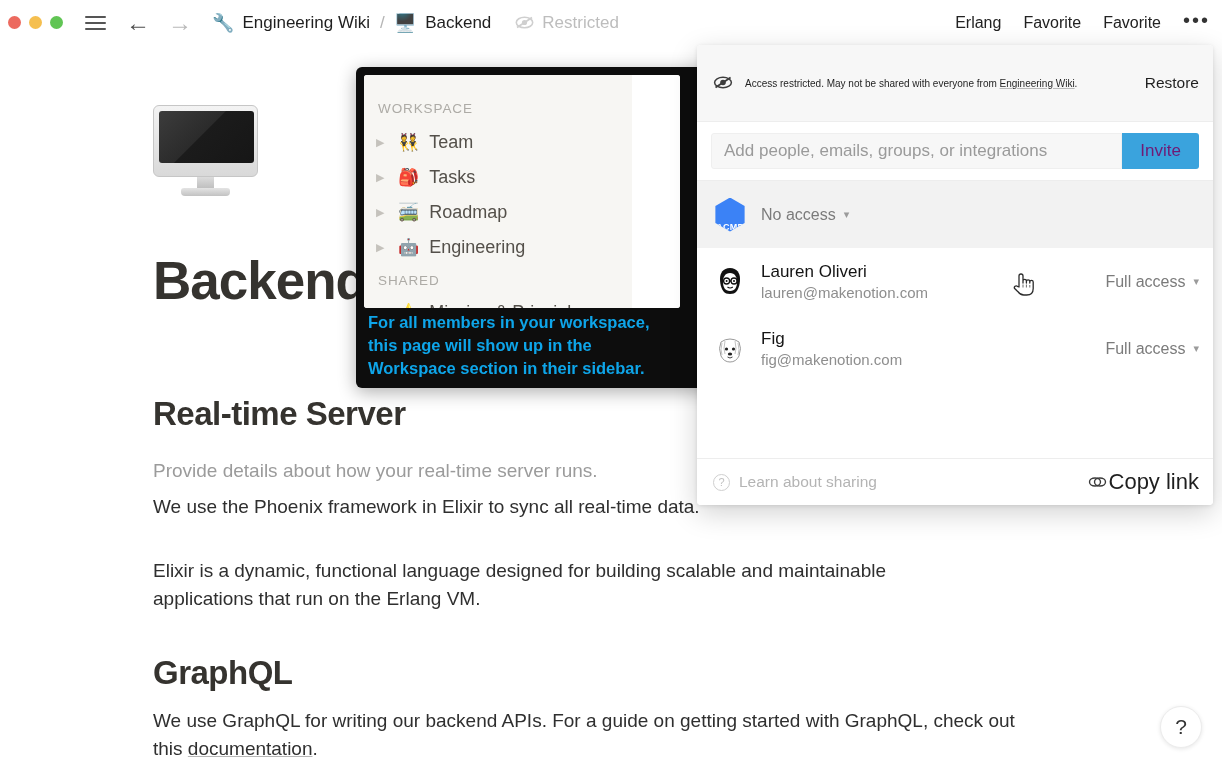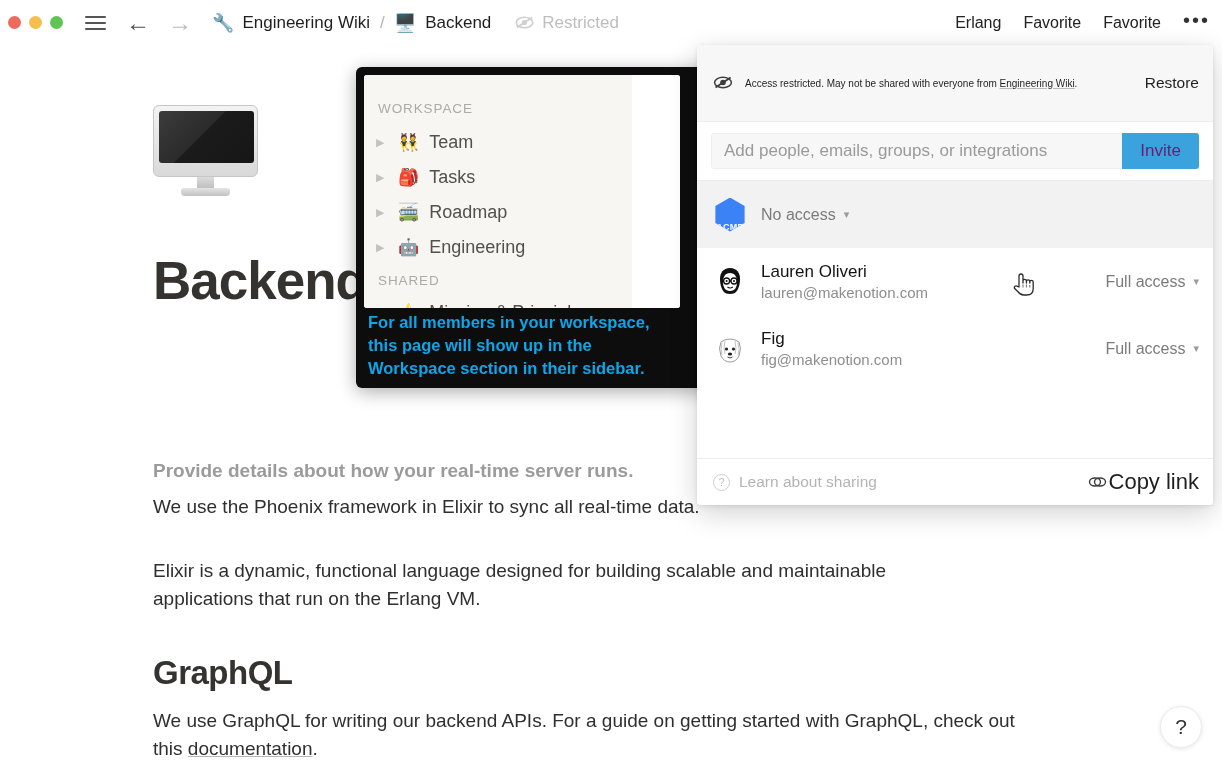--- a/index.html
+++ b/index.html
@@ -72,21 +72,21 @@
   .page-title {
     position:absolute; left: 153px; top: 205px;
     font-size: 53px; font-weight: bold; color:#35332f; letter-spacing:-1px;
   }
   .h2 {
     position:absolute; left: 153px; font-size: 33px; font-weight: bold; color:#35332f; letter-spacing:-0.5px;
   }
   .h2.s1 { top: 350px; }
   .h2.s2 { top: 609px; }
   .para { position:absolute; left: 153px; font-size: 19px; color:#2f2f2f; line-height: 28px; }
-  .para.muted { color:#9b9b9b;font-weight:bold; }
+  .para.muted { color:#9b9b9b; }
   .p1 { top: 412px; }
   .p2 { top: 448px; }
   .p3 { top: 512px; width: 830px; }
   .p4 { top: 662px; width: 880px; }
   .link { color:#2f2f2f; text-decoration: underline; text-decoration-color:#b7b7b7; cursor:pointer; }
 
   
   .preview-card {
     position:absolute; left: 356px; top: 67px; width: 372px; height: 321px;
     background: #0d0d0d; border-radius: 6px; padding: 8px;
@@ -276,20 +276,21 @@
     <div class="page-icon">
       <div class="monitor-body">
         <div class="monitor-screen"></div>
       </div>
       <div class="monitor-neck"></div>
       <div class="monitor-foot"></div>
     </div>
 
     <div class="page-title">Backend</div>
 
+    <div class="h2 s1">Real-time Server</div>
     <div class="para muted p1">Provide details about how your real-time server runs.</div>
     <div class="para p2">We use the Phoenix framework in Elixir to sync all real-time data.</div>
     <div class="para p3">Elixir is a dynamic, functional language designed for building scalable and maintainable applications that run on the Erlang VM.</div>
 
     <div class="h2 s2">GraphQL</div>
     <div class="para p4">
       <span>We use GraphQL for writing our backend APIs. For a guide on getting started with GraphQL, check out this </span><span class="link">documentation</span><span>.</span>
     </div>
   </div>
 

